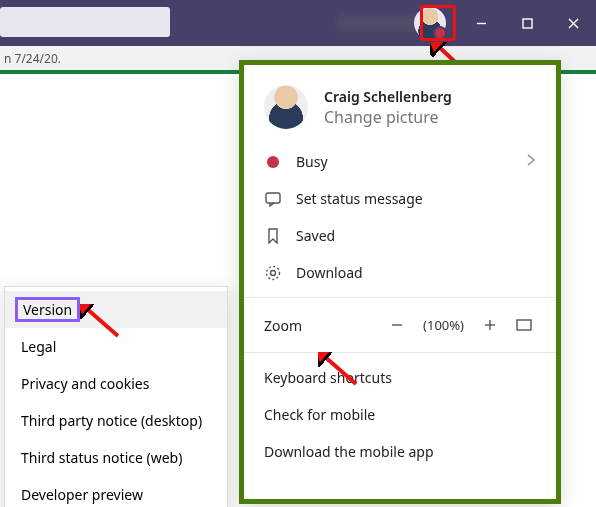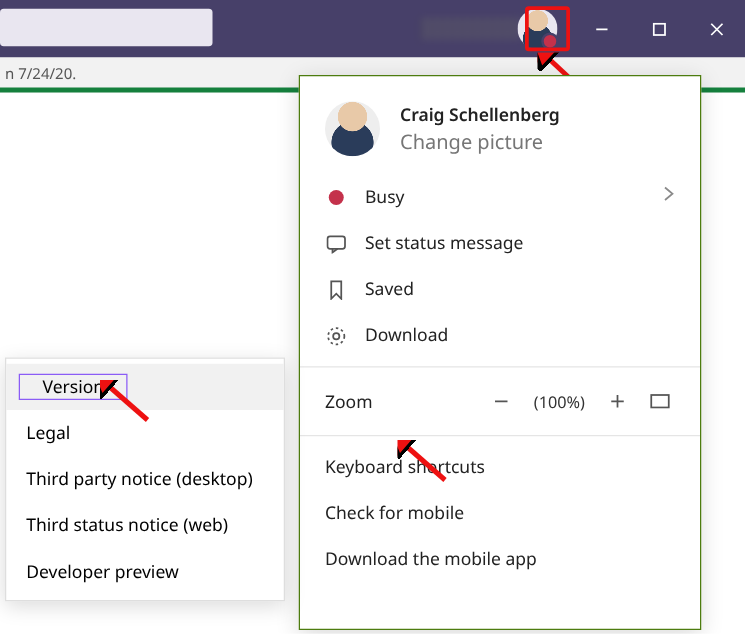--- a/index.html
+++ b/index.html
@@ -13,39 +13,39 @@
     .avatar-top::after { content:""; position:absolute; right:-1px; bottom:-1px; width:10px; height:10px; border-radius:50%; background:#c4314b; border:2px solid #474069; }
     .win-btn { width: 46px; height: 46px; display:flex; align-items:center; justify-content:center; color:#fff; }
     .win-btn svg { width:11px; height:11px; }
     .avatar-highlight { position:absolute; right:140px; top:5px; width:36px; height:36px; border:3px solid #e11; border-radius:3px; pointer-events:none; }
     .arrow1 { position:absolute; right:126px; top:42px; pointer-events:none; }
 
     
     .infobar { height: 28px; background:#f2f2f2; border-bottom:4px solid #15803d; display:flex; align-items:center; padding-left:4px; font-size:12px; color:#555; }
 
     
-    .flyout { position:absolute; left:239px; top:60px; width:322px; height:444px; background:#fff; border:1px solid #4d7c0f; box-shadow:0 4px 18px rgba(0,0,0,.15); padding:16px 0 8px; font-size:14px; color:#222; }
+    .flyout { position:absolute; left:239px; top:60px; width:322px; height:444px; background:#fff; border:5px solid #4d7c0f; box-shadow:0 4px 18px rgba(0,0,0,.15); padding:16px 0 8px; font-size:14px; color:#222; }
     .profile-head { display:flex; align-items:center; padding:4px 20px 14px; gap:16px; }
     .avatar-big { width:44px; height:44px; border-radius:50%; background: radial-gradient(circle at 50% 28%, #e8c9a8 0 30%, transparent 31%), radial-gradient(circle at 50% 75%, #2a3c5a 0 42%, transparent 43%), #eee; }
     .profile-name { font-weight:600; font-size:14px; }
     .change-pic { font-size:16px; color:#767676; }
     .item { display:flex; align-items:center; gap:14px; padding:9px 20px; cursor:pointer; position:relative; }
     .item .ico { width:18px; height:18px; display:flex; align-items:center; justify-content:center; color:#555; flex-shrink:0; }
     .item .chev { margin-left:auto; color:#8a8a8a; }
     .sep { height:1px; background:#e5e5e5; margin:6px 0; }
     .zoom-row { display:flex; align-items:center; padding:9px 20px; gap:10px; }
     .zoom-row .lab { margin-right:auto; }
     .zoom-ctrl { width:24px; height:24px; display:flex; align-items:center; justify-content:center; color:#555; cursor:pointer; }
     .zoom-pct { font-size:13px; color:#333; padding:0 4px; }
 
     
     .submenu { position:absolute; left:4px; top:286px; width:224px; background:#fff; border:1px solid #dedede; box-shadow:0 4px 16px rgba(0,0,0,.15); padding:4px 0; font-size:14px; }
     .sub-item { padding:9px 16px; cursor:pointer; }
     .sub-item.hl { background:#f1f1f1; }
-    .version-box { display:inline-block; border:1px solid #8b5cf6; padding:0 18px; margin:-3px -6px; }
+    .version-box { display:inline-block; border:3px solid #8b5cf6; padding:0 5px; margin:-3px -6px; }
     .arrow2 { position:absolute; left:80px; top:304px; pointer-events:none; }
     .about-box { border:3px solid #e11; padding:0 3px; margin:-3px -6px -3px -6px; display:inline-block; }
     .arrow3 { position:absolute; left:318px; top:352px; pointer-events:none; }
 
     .busy-dot { width:12px; height:12px; border-radius:50%; background:#c4314b; }
 
     svg { stroke:currentColor; fill:none; stroke-width:1.4; }
   </style>
 </head>
 <body>
@@ -178,20 +178,21 @@
       </marker>
     </defs>
   <line x1="38" y1="32" x2="6" y2="4" stroke="#e11" stroke-width="4" marker-end="url(#ah3)"></line>
 </svg>
 
 <div class="submenu">
   <div class="sub-item hl">
     <span class="version-box"><span>Version</span></span>
   </div>
   <div class="sub-item"><span>Legal</span></div>
+  <div class="sub-item"><span>Privacy and cookies</span></div>
   <div class="sub-item"><span>Third party notice (desktop)</span></div>
   <div class="sub-item"><span>Third status notice (web)</span></div>
   <div class="sub-item"><span>Developer preview</span></div>
 </div>
 
 <svg class="arrow2" width="40" height="34">
   <defs>
       <marker id="ah2" markerWidth="6" markerHeight="6" refX="1" refY="3" orient="auto">
         <path d="M0,0 L6,3 L0,6 Z" fill="#e11"></path>
       </marker>

